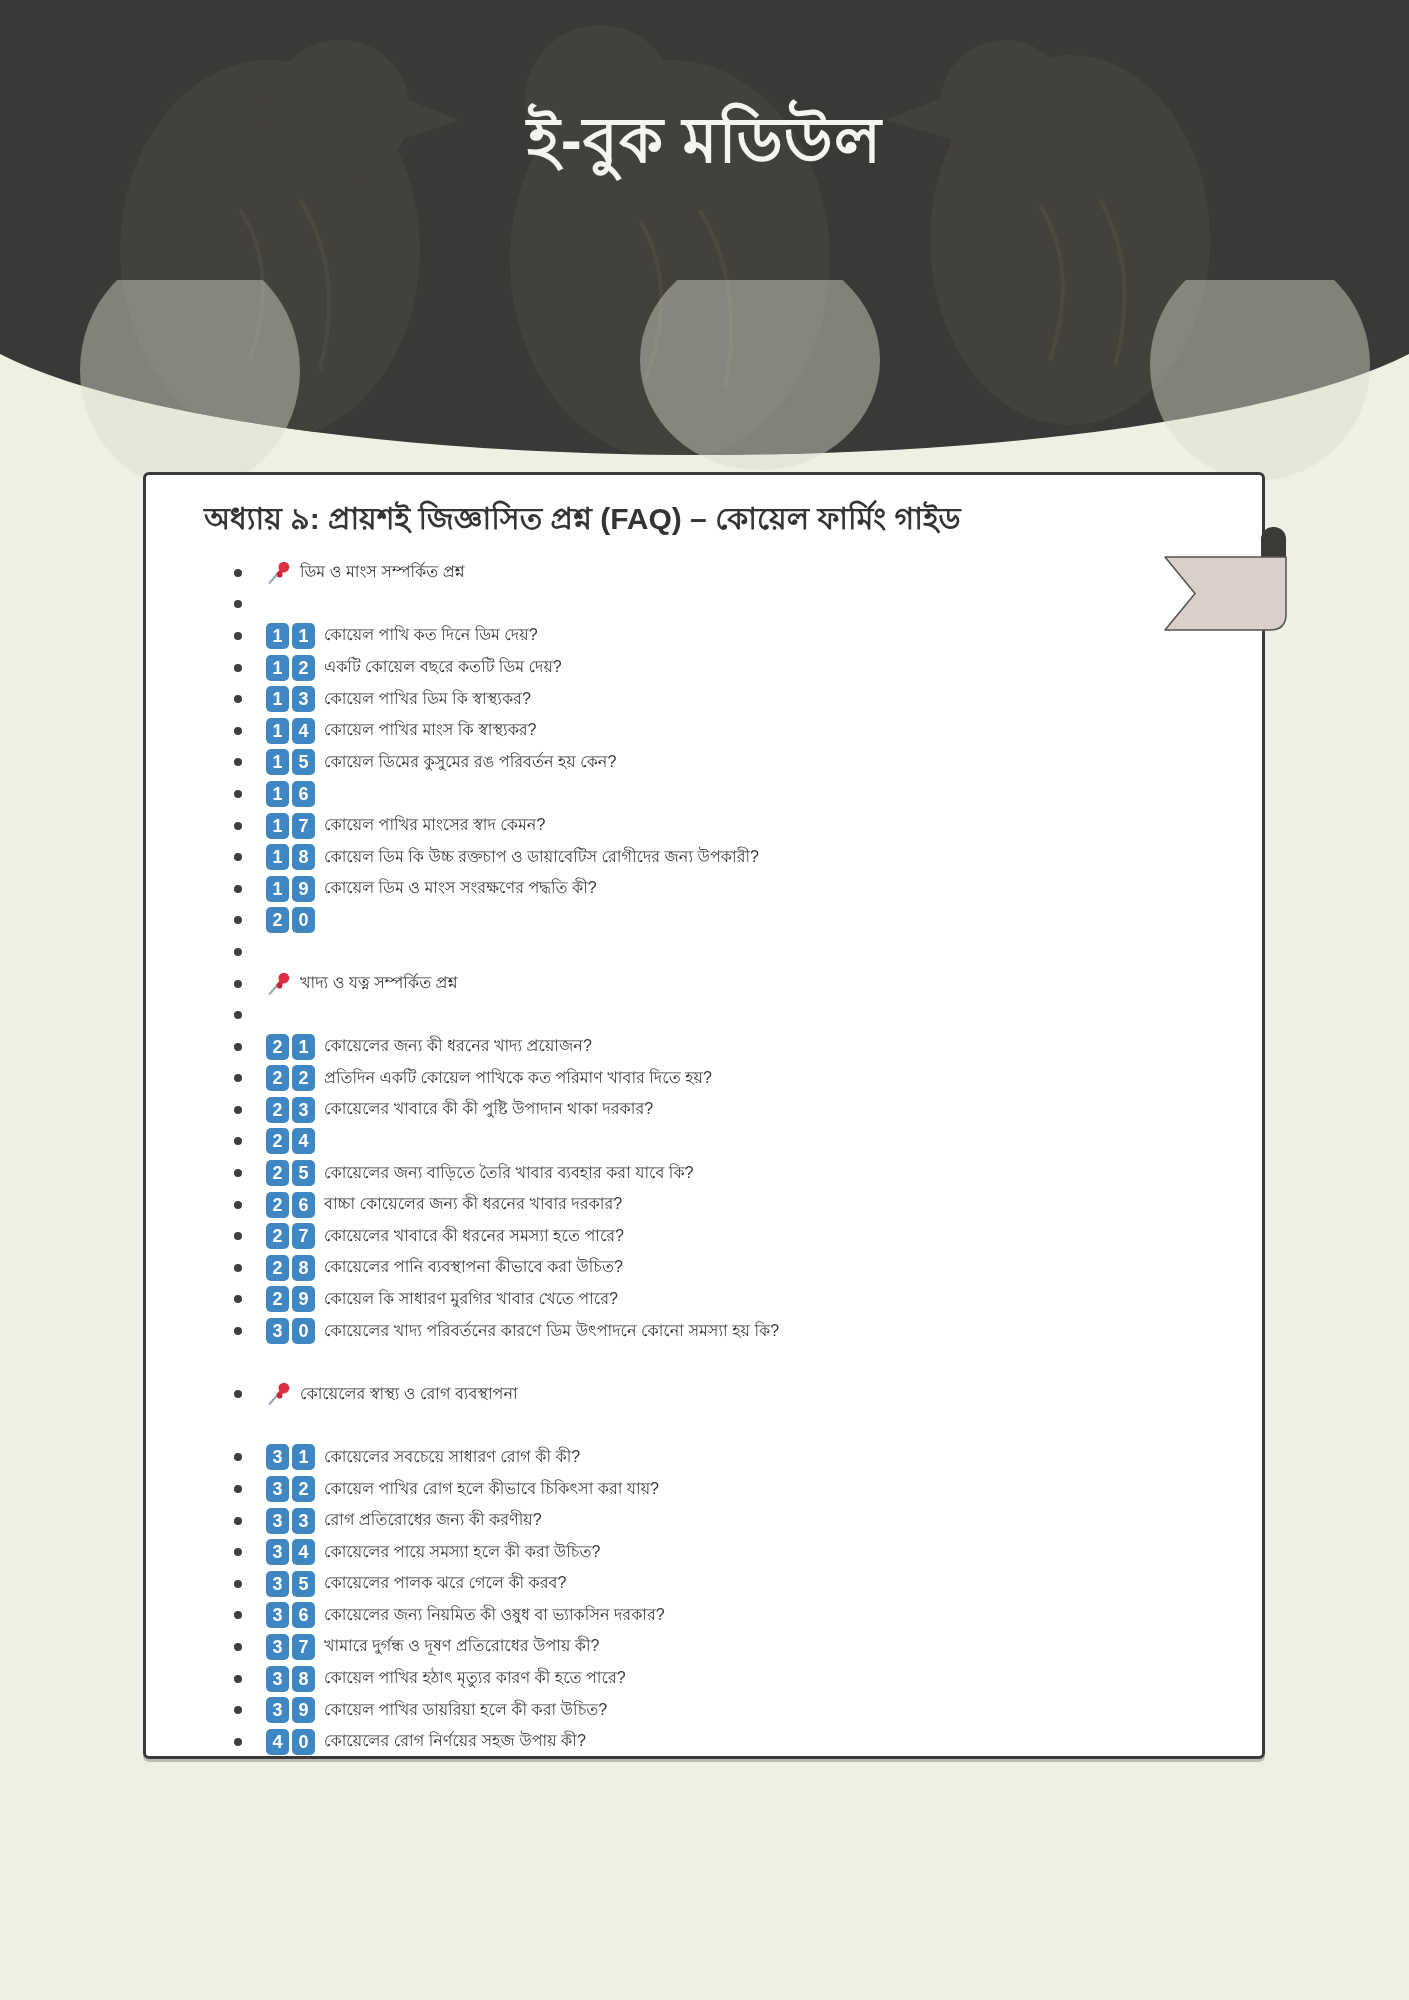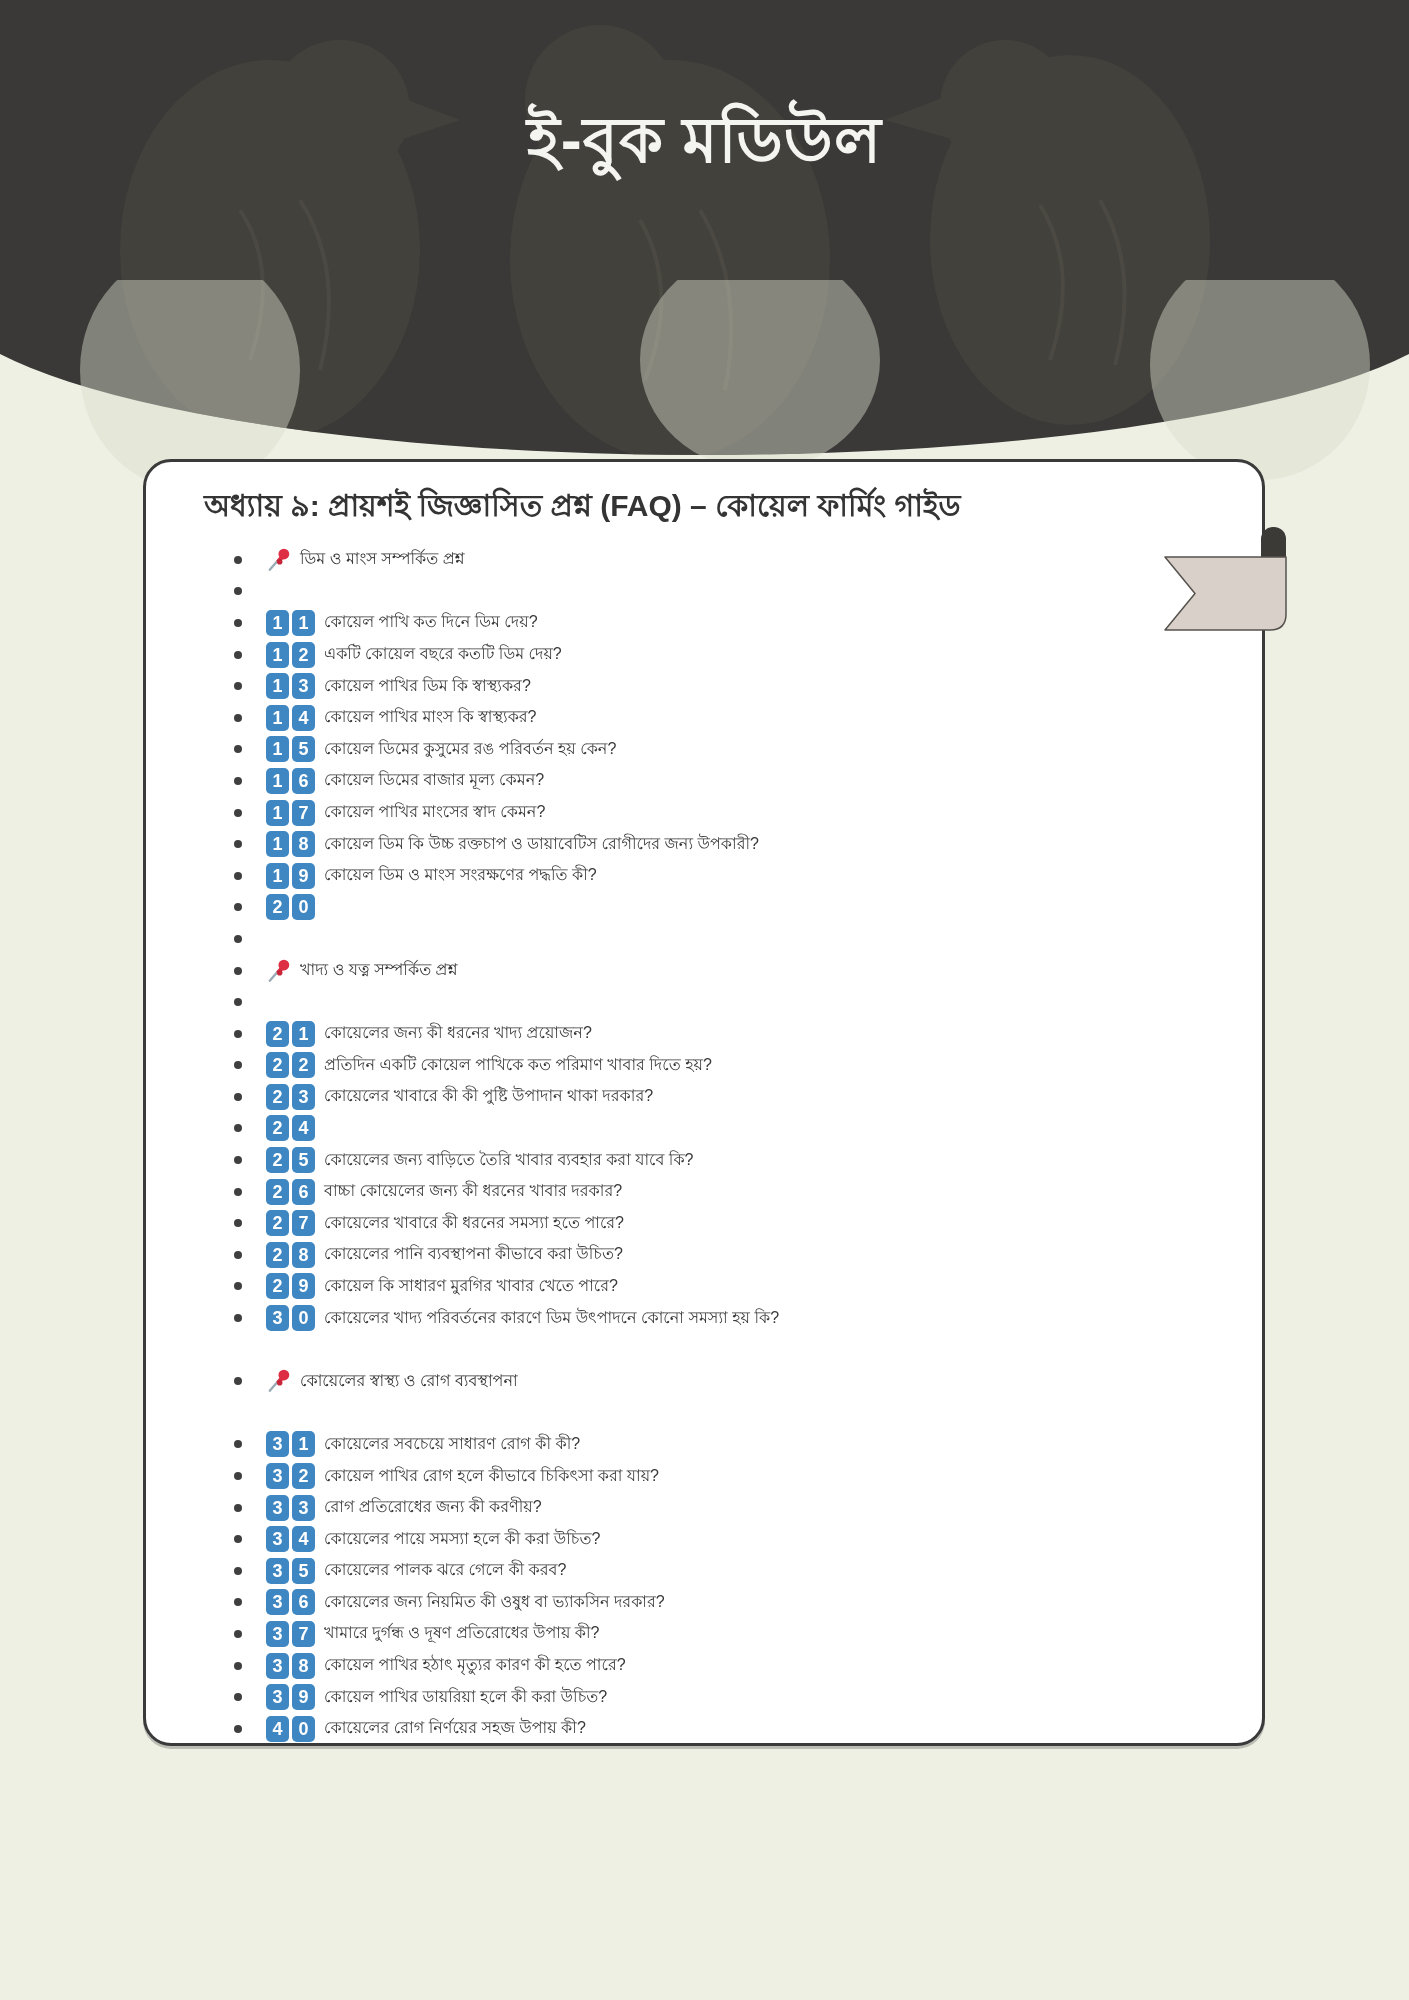--- a/index.html
+++ b/index.html
@@ -34,26 +34,26 @@
     letter-spacing: 1px;
     color: #f4f4f1;
   }
 
   
   .watermark { position: absolute; left: 0; top: 280px; pointer-events: none; }
 
   
   .card {
     position: absolute;
-    left: 143px; top: 459px;
+    left: 143px; top: 472px;
     width: 1122px; height: 1287px;
     box-sizing: border-box;
     background: #ffffff;
     border: 3px solid var(--card-border, #3a3a3a);
-    border-radius: 28px;
+    border-radius: 6px;
     box-shadow: 0 3px 0 rgba(40,40,40,.25);
   }
   .chapter-heading {
     margin: 24px 40px 0 58px;
     font-size: 30px;
     line-height: 40px;
     font-weight: 700;
     color: #343434;
   }
   .faq-list {
@@ -199,21 +199,20 @@
           </span>
     <span class="item-text">কোয়েল ডিমের কুসুমের রঙ পরিবর্তন হয় কেন?</span>
   </li>
         <li class="row question">
     <span class="bullet"></span>
 
     <span class="keycaps">
             <span class="keycap">1</span>
             <span class="keycap">6</span>
           </span>
-    <span class="item-text">কোয়েল ডিমের বাজার মূল্য কেমন?</span>
   </li>
         <li class="row question">
     <span class="bullet"></span>
 
     <span class="keycaps">
             <span class="keycap">1</span>
             <span class="keycap">7</span>
           </span>
     <span class="item-text">কোয়েল পাখির মাংসের স্বাদ কেমন?</span>
   </li>

